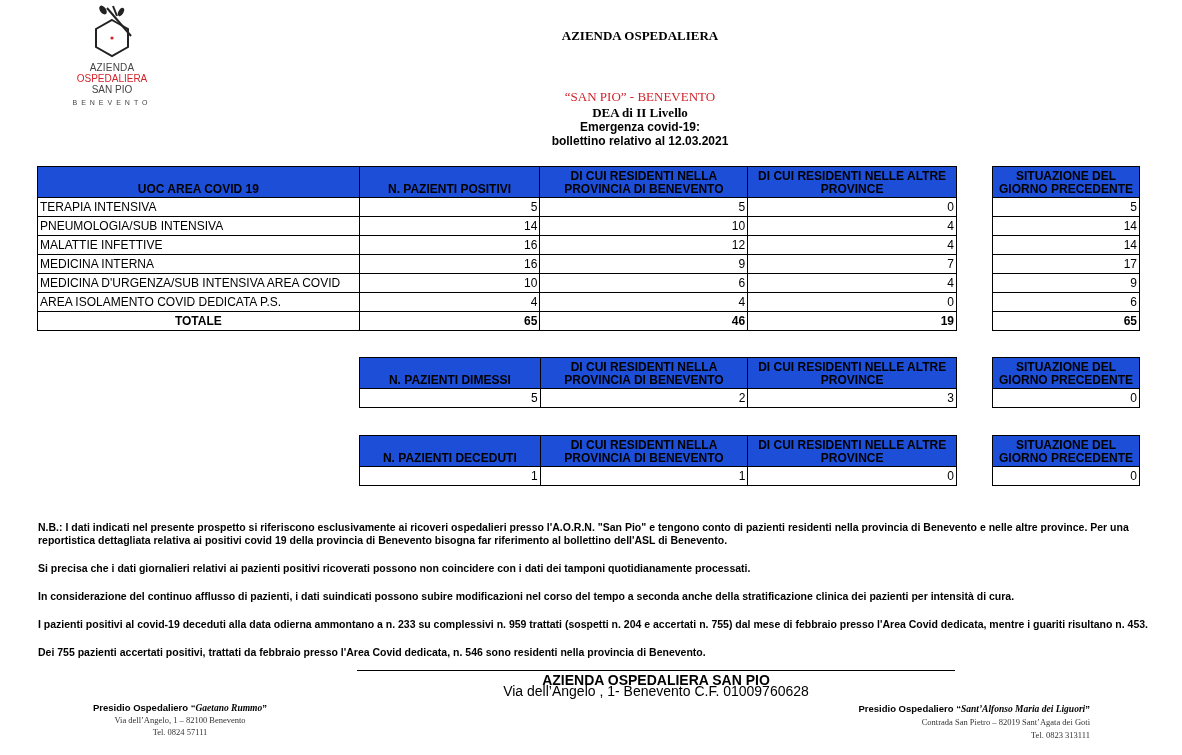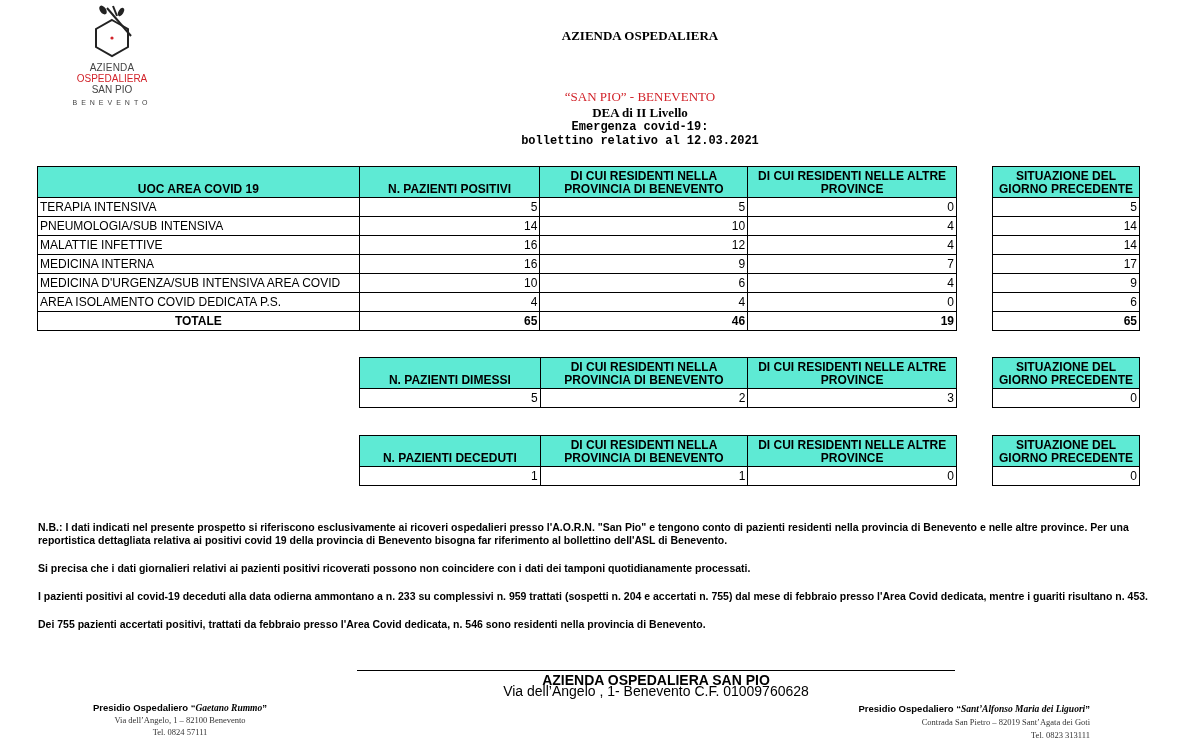--- a/index.html
+++ b/index.html
@@ -10,25 +10,25 @@
   .logo .l1 { font-size:10px; color:#444; line-height:11px; margin-top:2px; letter-spacing:0.2px; }
   .logo .l2 { font-size:10px; color:#d2232a; line-height:11px; }
   .logo .l3 { font-size:10px; color:#444; line-height:11px; }
   .logo .l4 { font-size:7px; color:#444; letter-spacing:4px; margin-top:4px; line-height:8px; }
 
   .hdr { left:380px; width:520px; top:28px; text-align:center; font-family:"Liberation Serif", serif; font-size:13px; line-height:16px; }
   .hdr .t1 { font-weight:bold; }
   .hdr .t2 { color:#d2232a;margin-top:45px; }
   .hdr .t3, .hdr .t4 { font-weight:bold; }
 
-  .sub { left:380px; width:520px; top:120px; text-align:center; font-weight:bold; font-size:12px; line-height:14px;font-family:Liberation Mono, monospace; }
+  .sub { left:380px; width:520px; top:120px; text-align:center; font-weight:bold; font-size:12px; line-height:14px; }
 
   table { border-collapse:collapse; position:absolute; font-size:12px; }
   td, th { border:1px solid #000; padding:0 2px; height:18px; line-height:17px; }
-  th { background:#5eead4; font-weight:bold; font-size:12px; text-align:center; vertical-align:bottom; line-height:13px; padding:1px 2px; }
+  th { background:#1d4ed8; font-weight:bold; font-size:12px; text-align:center; vertical-align:bottom; line-height:13px; padding:1px 2px; }
   td.num { text-align:right; }
   td.lbl { text-align:left; }
   tr.tot td { font-weight:bold; }
   tr.tot td.lbl { text-align:center; }
 
   .notes { left:38px; top:509px; width:1110px; font-size:10.5px; font-weight:bold; line-height:13px; }
   .notes p { margin:12px 0 15px 0; }
 
   .rule { left:357px; top:670px; width:598px; height:1px; background:#000; }
   .foot-c { left:357px; width:598px; top:675px; text-align:center; font-family:Liberation Sans, sans-serif; font-size:14px; line-height:11px; }
@@ -212,20 +212,21 @@
       </tr>
   <tr>
         <td class="num">0</td>
       </tr>
 </tbody>
   </table>
 
 <div class="abs notes">
   <p>N.B.: I dati indicati nel presente prospetto si riferiscono esclusivamente ai ricoveri ospedalieri presso l'A.O.R.N. "San Pio" e tengono conto di pazienti residenti nella provincia di Benevento e nelle altre province. Per una reportistica dettagliata relativa ai positivi covid 19 della provincia di Benevento bisogna far riferimento al bollettino dell'ASL di Benevento.</p>
   <p>Si precisa che i dati giornalieri relativi ai pazienti positivi ricoverati possono non coincidere con i dati dei tamponi quotidianamente processati.</p>
+  <p>In considerazione del continuo afflusso di pazienti, i dati suindicati possono subire modificazioni nel corso del tempo a seconda anche della stratificazione clinica dei pazienti per intensità di cura.</p>
   <p>I pazienti positivi al covid-19 deceduti alla data odierna ammontano a n. 233 su complessivi n. 959 trattati (sospetti n. 204 e accertati n. 755) dal mese di febbraio presso l'Area Covid dedicata, mentre i guariti risultano n. 453.</p>
   <p>Dei 755 pazienti accertati positivi, trattati da febbraio presso l'Area Covid dedicata, n. 546 sono residenti nella provincia di Benevento.</p>
 </div>
 
 <div class="abs rule"></div>
 <div class="abs foot-c">
   <div class="fb">AZIENDA OSPEDALIERA SAN PIO</div>
   <div>Via dell’Angelo , 1- Benevento  C.F. 01009760628</div>
 </div>
 <div class="abs foot-l">

